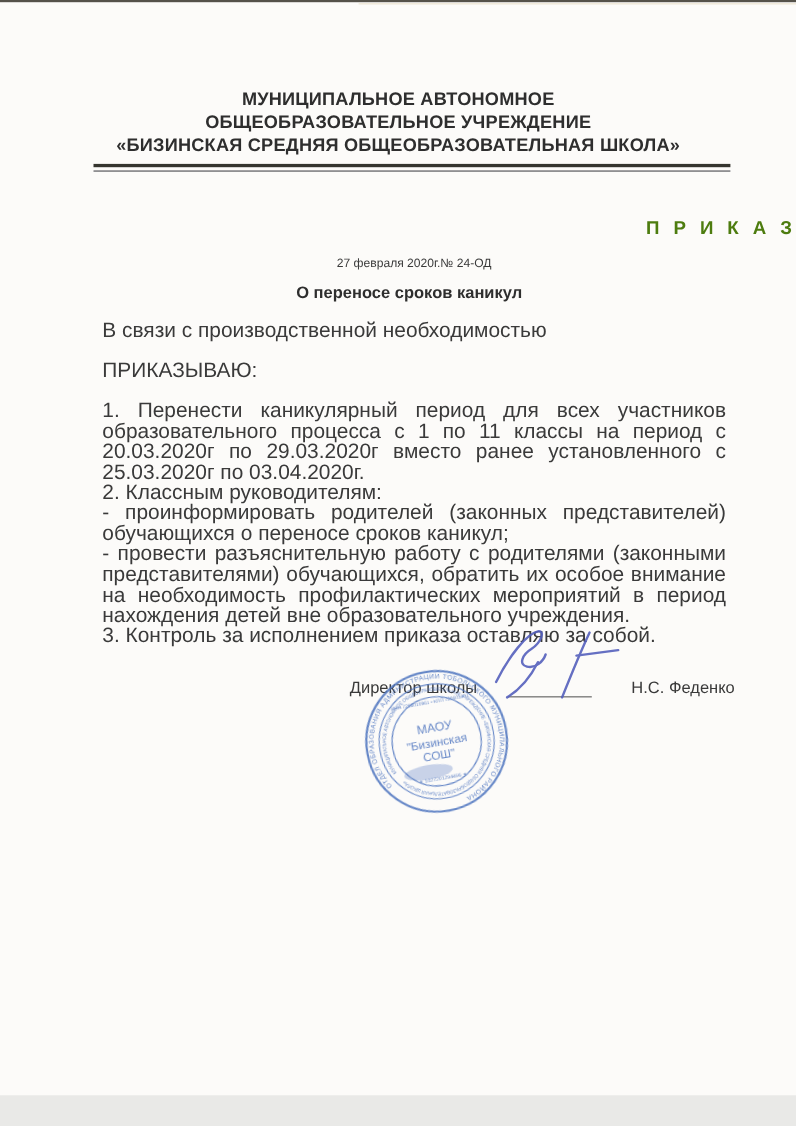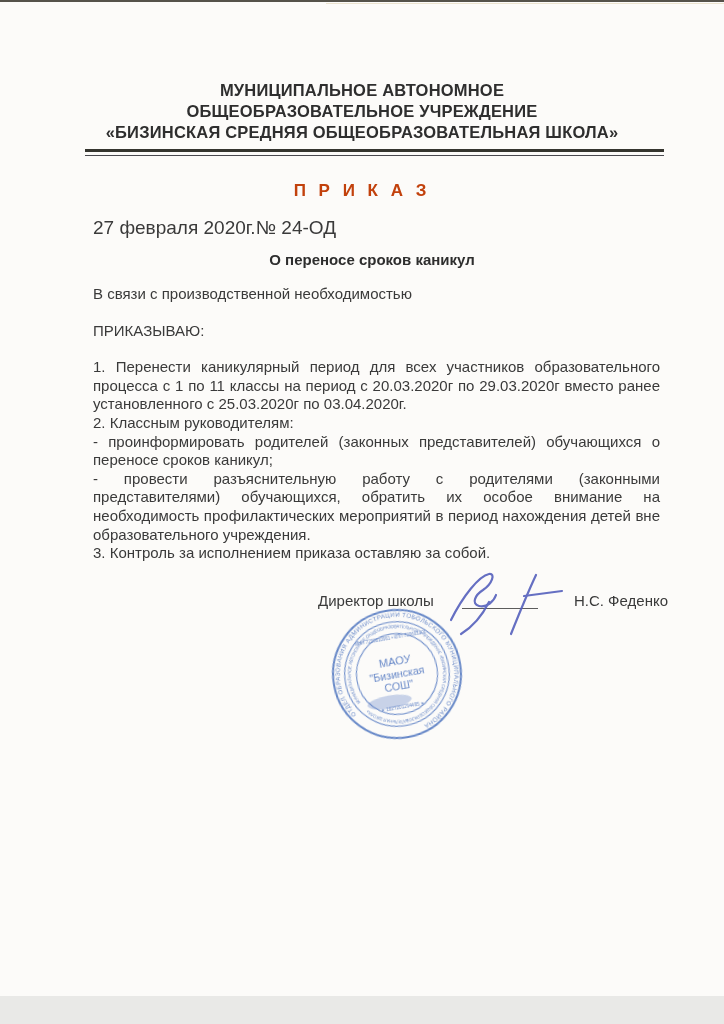--- a/index.html
+++ b/index.html
@@ -35,53 +35,53 @@
   }
 
   .rule {
     margin: 6px 60px 0 85px;
     height: 7px;
     border-top: 3.5px solid #35352f;
     border-bottom: 1.5px solid #49494f;
   }
 
   .doc-type {
-    margin-top: 25px;
-    text-align: center;
+    margin-top: 42px;
+    text-align: right;
     font-weight: bold;
     font-size: 17px;
     letter-spacing: 4px;
-    color: #c2410c;
+    color: #4d7c0f;
   }
 
   .date-row {
     margin-top: 16px;
     padding: 0 64px 0 93px;
     display: flex;
-    justify-content: flex-start;
-    font-size: 19px;
+    justify-content: center;
+    font-size: 11px;
   }
 
   .place-block {
     margin-top: 22px;
     text-align: center;
     font-size: 15px;
     line-height: 18px;
   }
 
   .subject {
     margin-top: 12px;
     text-align: center;
     font-weight: bold;
     font-size: 15px;
     color: #2e2e2e;
     margin-left: 20px;
   }
 
-  .content { padding: 0 64px 0 93px; font-size: 15px; line-height: 18.6px; }
+  .content { padding: 0 64px 0 93px; font-size: 19px; line-height: 18.6px; }
   .preamble { margin-top: 17px; }
   .order-word { margin-top: 18px; }
   .order-body { margin-top: 18px; }
   .order-body p { text-align: justify; }
 
   .sig-row {
     margin-top: 29px;
     padding: 0 56px 0 93px;
     display: flex;
     align-items: flex-end;

